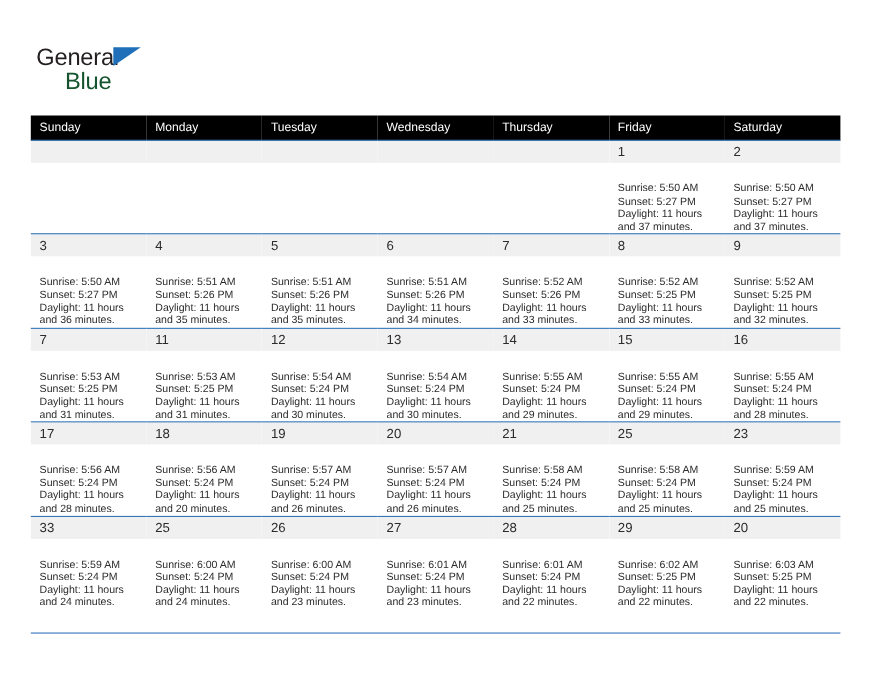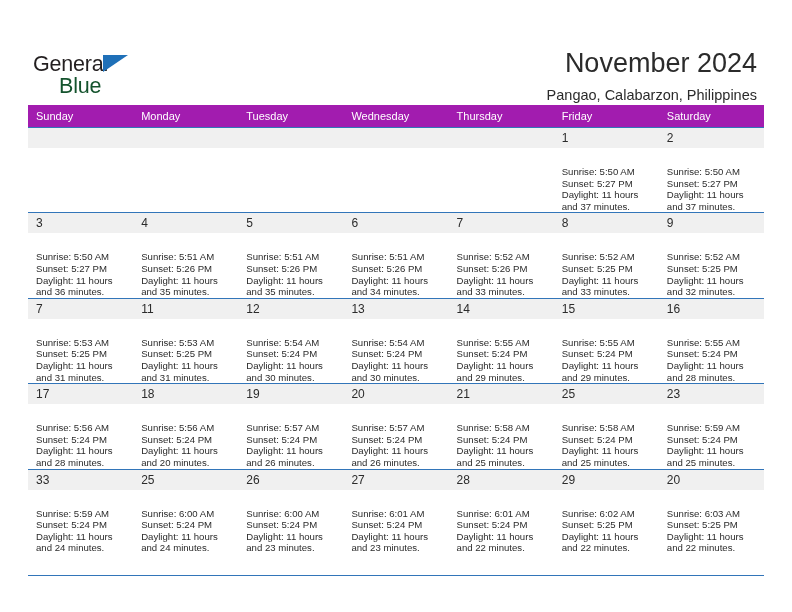--- a/index.html
+++ b/index.html
@@ -18,21 +18,21 @@
     position: relative;
     width: 792px;
     height: 612px;
     box-sizing: border-box;
   }
 
   
   .header {
     position: absolute;
     left: 0;
-    top: 16px;
+    top: 4px;
     width: 792px;
     height: 104px;
   }
   .logo {
     position: absolute;
     left: 33px;
     top: 36px;
     width: 170px;
     height: 52px;
   }
@@ -87,21 +87,21 @@
   
   .calendar {
     position: absolute;
     left: 28px;
     top: 105px;
     width: 736px;
     border-collapse: collapse;
     table-layout: fixed;
   }
   .calendar th {
-    background: #a21caf;
+    background: #000000;
     color: #ffffff;
     font-size: 11px;
     font-weight: normal;
     text-align: left;
     padding: 5px 0 5px 8px;
     height: 12px;
     border: none;
   }
   .calendar td {
     width: 105.14px;
@@ -151,24 +151,20 @@
 
 <div class="page">
 
   <div class="header">
     <div class="logo">
       <span class="logo-general">General</span>
       <span class="logo-triangle"></span>
       <span class="logo-blue">Blue</span>
     </div>
 
-    <div class="title-block">
-      <div class="cal-title">November 2024</div>
-      <div class="cal-subtitle">Pangao, Calabarzon, Philippines</div>
-    </div>
   </div>
 
   <table class="calendar">
     <thead>
       <tr>
         <th>Sunday</th>
         <th>Monday</th>
         <th>Tuesday</th>
         <th>Wednesday</th>
         <th>Thursday</th>

